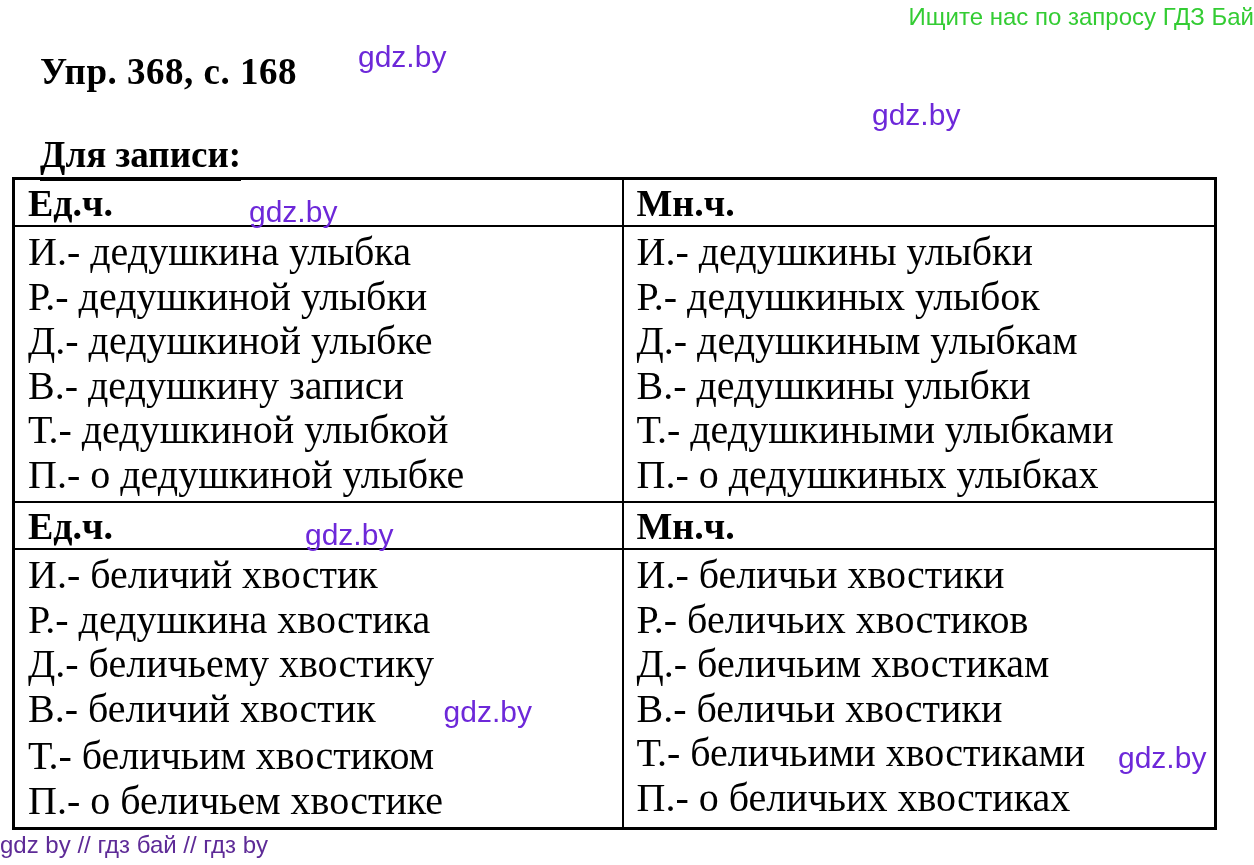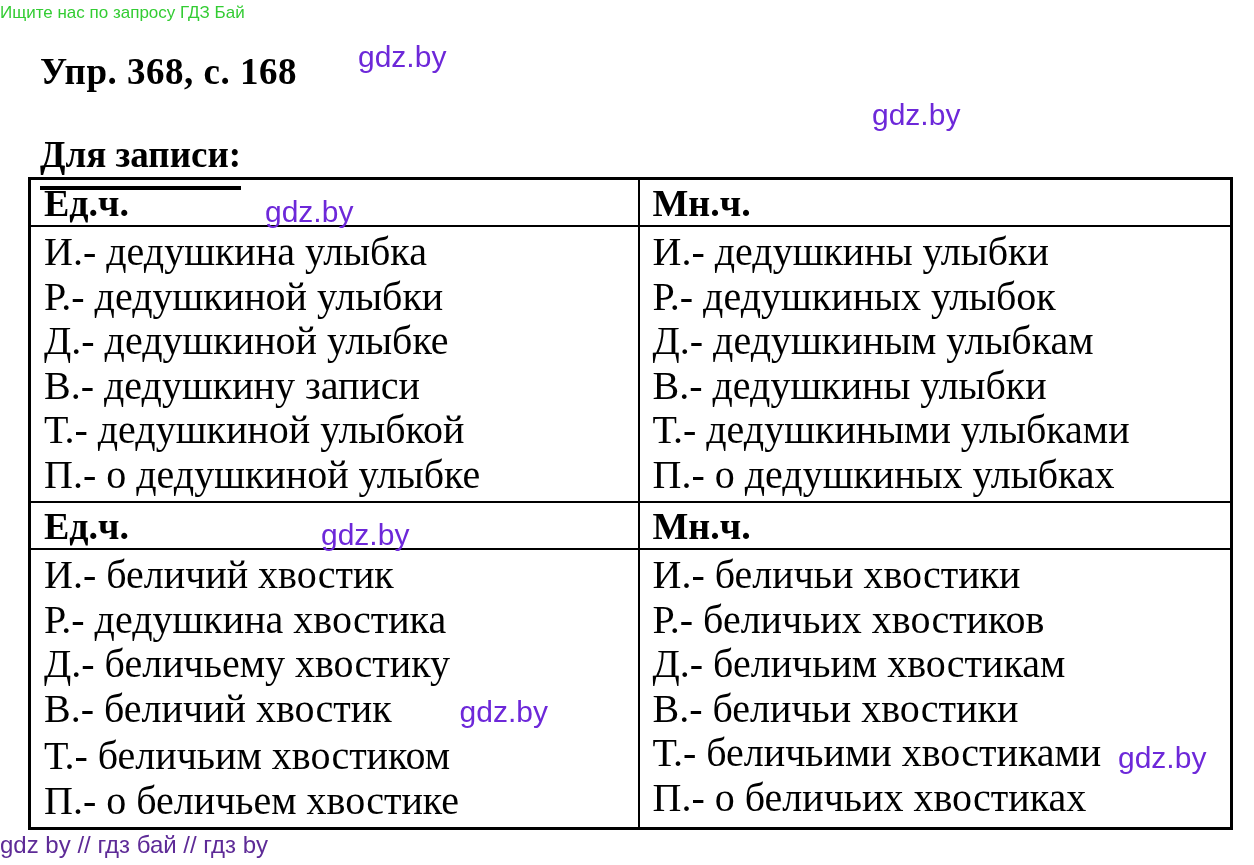--- a/index.html
+++ b/index.html
@@ -2,45 +2,45 @@
 <html><head>
 <meta charset="utf-8">
 <style>
   * { margin:0; padding:0; box-sizing:border-box; }
   html,body { background:#ffffff; }
   body { font-family:"Liberation Serif", serif; color:#000; }
   .page { position:relative; width:1254px; height:865px; background:#fff; overflow:hidden; }
 
   .banner {
     position:absolute; top:3px; left:0; width:100%;
-    text-align:left; font-family:"Liberation Sans", sans-serif;
-    font-size:17px; font-weight:400;
+    text-align:right; font-family:"Liberation Sans", sans-serif;
+    font-size:24px; font-weight:400;
   }
 
   .title {
     position:absolute; left:40px; top:50px;
     font-size:37px; font-weight:700; letter-spacing:0.5px;
   }
 
   .wm {
     font-family:"Liberation Sans", sans-serif;
     color:#6d28d9; font-size:30px; white-space:nowrap;
   }
   .wm-a { position:absolute; left:358px; top:40px; }
   .wm-b { position:absolute; left:872px; top:98px; }
   .wm-c { position:absolute; left:1118px; top:741px; }
 
   .heading {
     position:absolute; left:40px; top:133px;
     font-size:37px; font-weight:700;
-    border-bottom:4px solid #000; padding-bottom:10px;
+    border-bottom:4px solid #000; padding-bottom:1px;
   }
 
   table.decl-table {
-    position:absolute; left:28px; top:177px;
+    position:absolute; left:12px; top:177px;
     width:1205px; border-collapse:collapse; table-layout:fixed;
     border:3px solid #000;
   }
   .decl-table td { border:2px solid #000; vertical-align:top; }
   .hdr-cell {
     height:44px; padding:1px 10px 0 13px;
     font-size:38px; font-weight:700; position:relative;
     white-space:nowrap; overflow:visible;
   }
   .wm-hdr { position:absolute; bottom:-4px; font-weight:400; }

